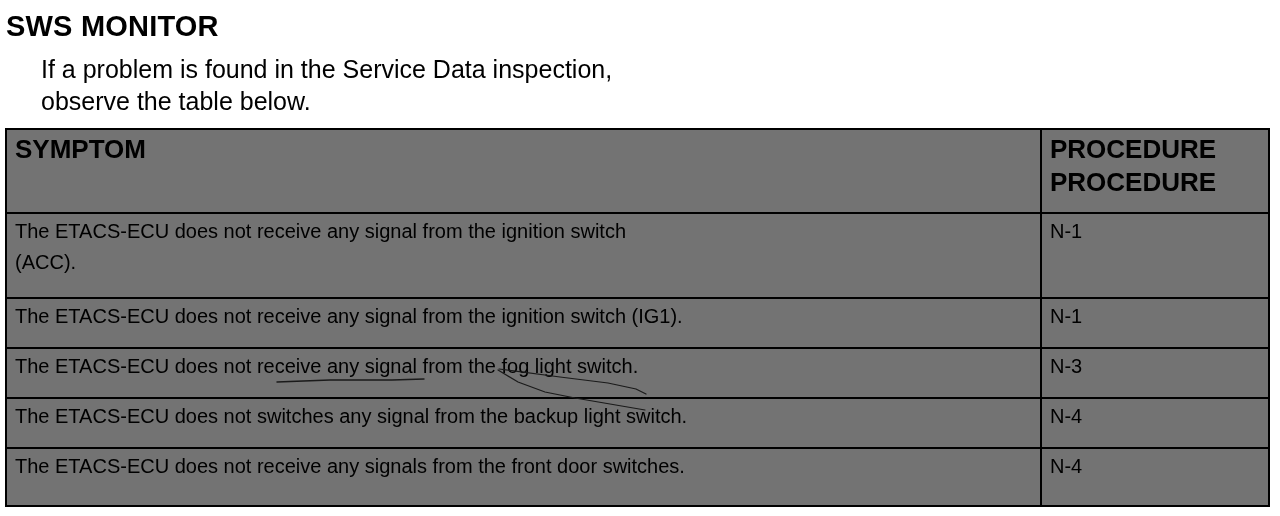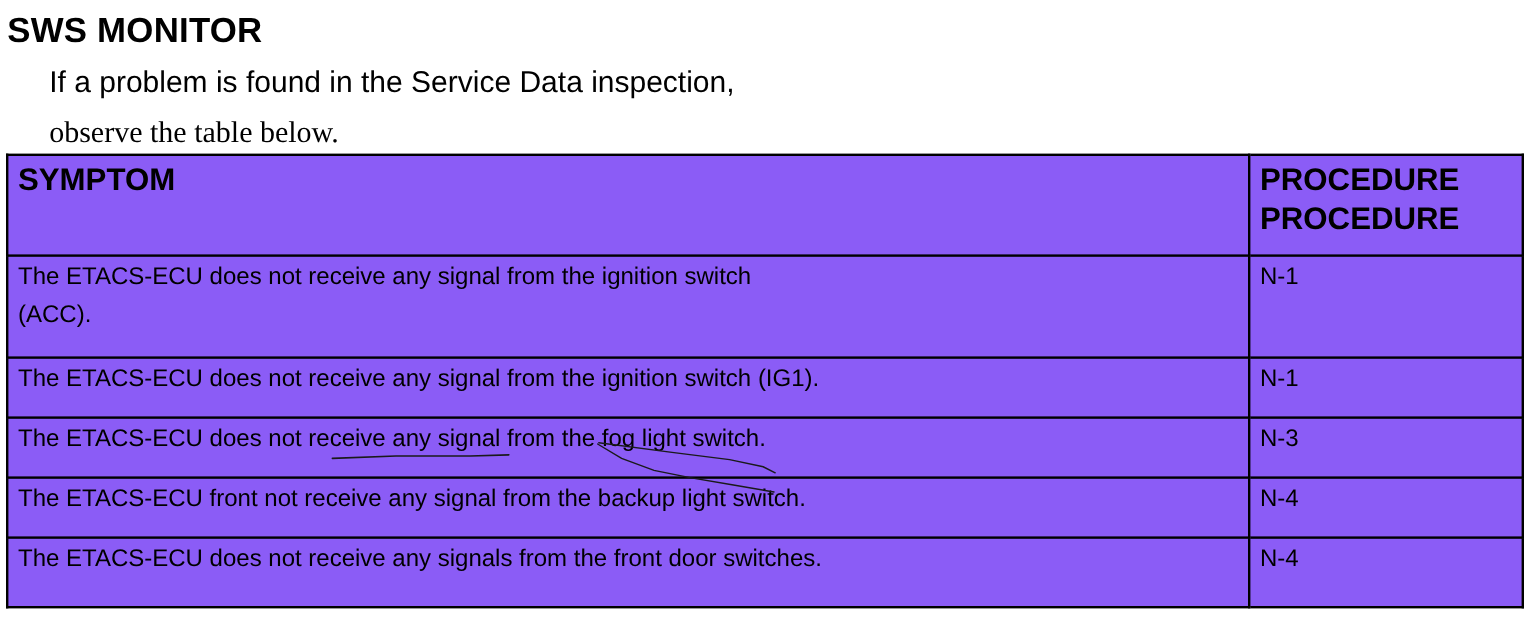--- a/index.html
+++ b/index.html
@@ -38,41 +38,41 @@
   .intro-line {
     position: absolute;
     left: 6px;
     font-size: 25px;
     font-weight: normal;
     line-height: 30px;
     white-space: nowrap;
     margin-left: 35px;
   }
   .intro-line-1 { top: 54px; }
-  .intro-line-2 { top: 96px; font-family: Liberation Serif, serif; }
+  .intro-line-2 { top: 86px; }
 
   
   .sym-table {
     position: absolute;
     left: 5px;
     top: 128px;
     width: 1265px;
     height: 377px;
     box-sizing: border-box;
     border-collapse: collapse;
     table-layout: fixed;
   }
   .sym-table, .sym-table td, .sym-table th {
     border: 2px solid #000000;
   }
   .sym-table th, .sym-table td {
     padding: 0;
     margin: 0;
     vertical-align: top;
-    background: #8b5cf6;
+    background: #737373;
   }
   .col-symptom { width: 1035px; }
   .col-proc    { width: 228px; }
 
   .cell-inner {
     padding: 2px 0 0 8px;
     font-size: 20px;
     line-height: 31px;
     font-weight: normal;
     text-align: left;
@@ -152,21 +152,21 @@
         <td>
           <div class="cell-inner nowrap">The ETACS-ECU does not receive any signal from the fog light switch.</div>
         </td>
         <td>
           <div class="cell-inner nowrap">N-3</div>
         </td>
       </tr>
 
       <tr class="row-std">
         <td>
-          <div class="cell-inner nowrap">The ETACS-ECU front not receive any signal from the backup light switch.</div>
+          <div class="cell-inner nowrap">The ETACS-ECU does not switches any signal from the backup light switch.</div>
         </td>
         <td>
           <div class="cell-inner nowrap">N-4</div>
         </td>
       </tr>
 
       <tr class="row-last">
         <td>
           <div class="cell-inner nowrap">The ETACS-ECU does not receive any signals from the front door switches.</div>
         </td>

